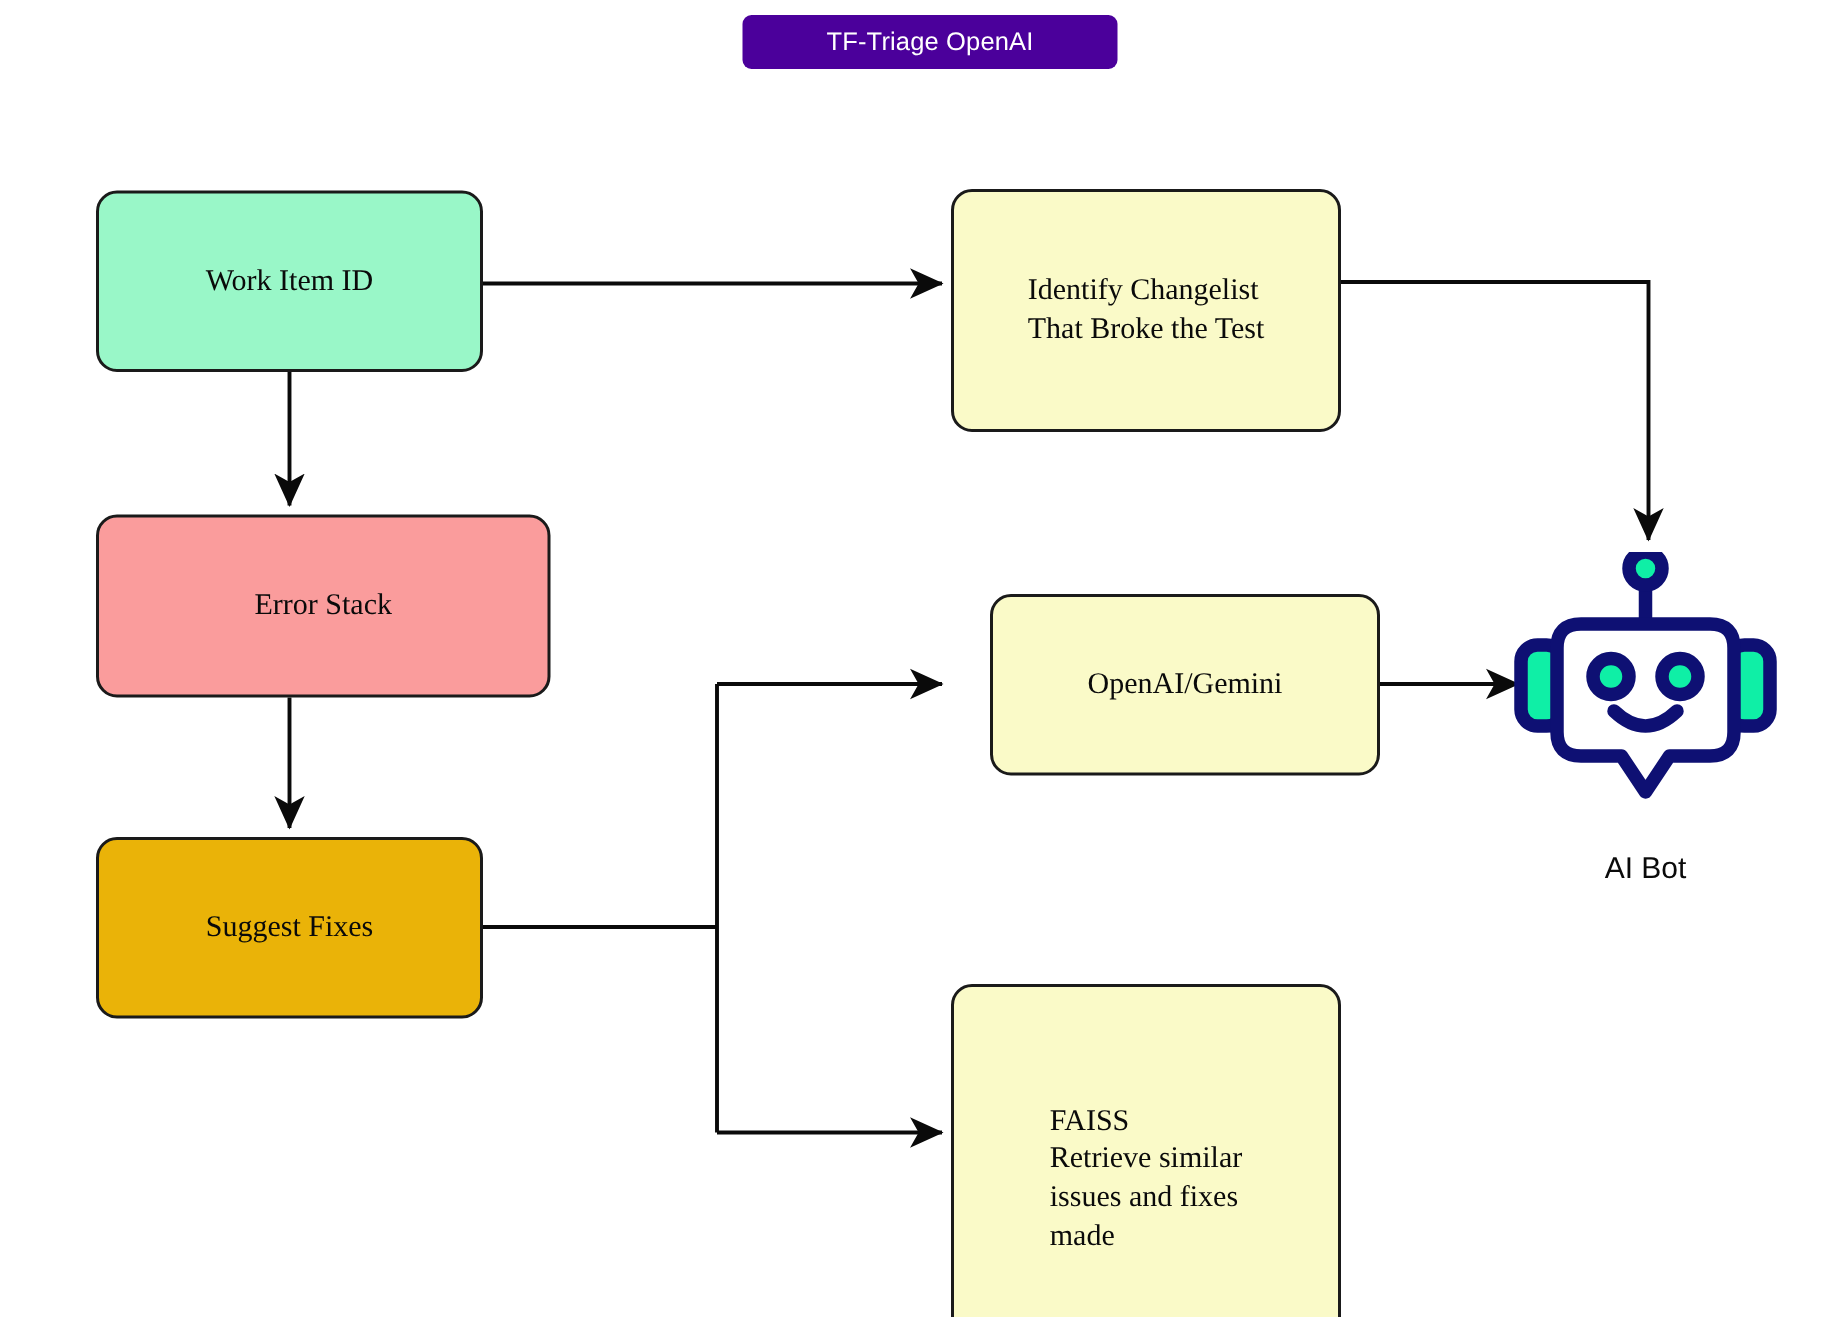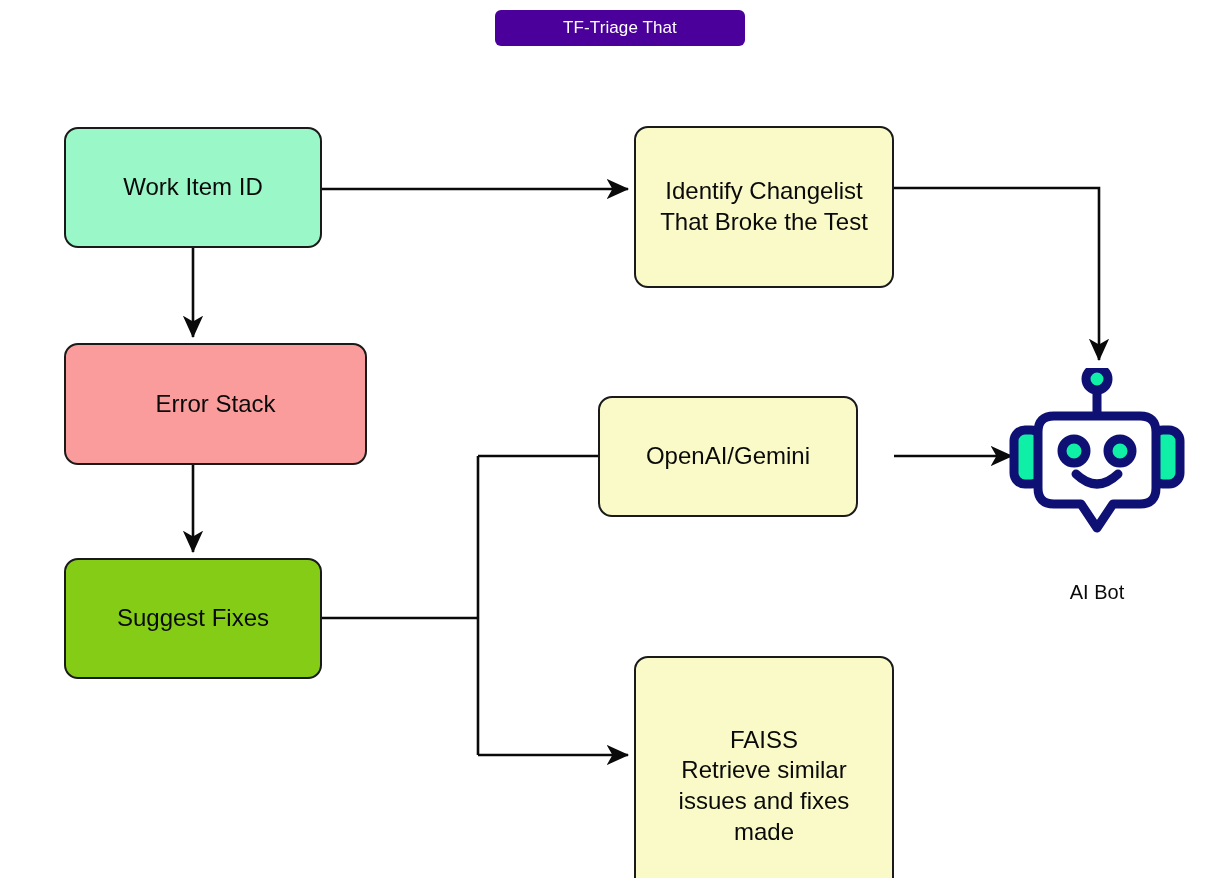--- a/index.html
+++ b/index.html
@@ -37,47 +37,47 @@
     white-space: nowrap;
   }
   .node {
     position: absolute;
     box-sizing: border-box;
     border: 2px solid #1a1a1a;
     border-radius: 14px;
     display: flex;
     align-items: center;
     justify-content: center;
-    text-align: center;
+    text-align: left;
     color: #0a0a0a;
-    font-size: 24px;
-    font-family: Liberation Sans, sans-serif;
+    font-size: 20px;
+    font-family: Liberation Serif, serif;
     line-height: 1.28;
     white-space: pre-line;
     padding: 4px 10px;
   }
   #node-work-item   { left: 64px;  top: 127px; width: 258px; height: 121px; }
   #node-error-stack { left: 64px;  top: 343px; width: 303px; height: 122px; }
   #node-suggest     { left: 64px;  top: 558px; width: 258px; height: 121px; }
   #node-identify    { left: 634px; top: 110px; width: 260px; height: 162px; }
-  #node-openai      { left: 598px; top: 396px; width: 260px; height: 121px; }
+  #node-openai      { left: 660px; top: 396px; width: 260px; height: 121px; }
   #node-faiss       { left: 634px; top: 656px; width: 260px; height: 260px; }
 
   .bot-wrap {
     position: absolute;
     left: 1008px;
     top: 368px;
     width: 178px;
     height: 200px;
   }
   .bot-svg { display: block; }
   .bot-label {
     position: absolute;
     left: 1008px;
-    top: 581px;
+    top: 568px;
     width: 178px;
     text-align: center;
     font-size: 20px;
     color: #0a0a0a;
     font-family: "Liberation Sans", sans-serif;
   }
 </style>
 </head>
 <body style="background: rgb(255, 255, 255);">
 
@@ -104,32 +104,32 @@
 
     <path d="M478,456 L628,456" marker-end="url(#arrowhead)"></path>
 
     <path d="M478,755 L628,755" marker-end="url(#arrowhead)"></path>
 
     <path d="M894,456 L1012,456" marker-end="url(#arrowhead)"></path>
   </g>
 </svg>
 
 <div class="title-badge" style="background: rgb(75, 0, 155); color: rgb(255, 255, 255);">
-  <span>TF-Triage That</span>
+  <span>TF-Triage OpenAI</span>
 </div>
 
 <div class="node" id="node-work-item" style="background: rgb(153, 247, 200);">
   <span>Work Item ID</span>
 </div>
 
 <div class="node" id="node-error-stack" style="background: rgb(250, 156, 156);">
   <span>Error Stack</span>
 </div>
 
-<div class="node" id="node-suggest" style="background: #84cc16;">
+<div class="node" id="node-suggest" style="background: #eab308;">
   <span>Suggest Fixes</span>
 </div>
 
 <div class="node" id="node-identify" style="background: rgb(250, 250, 200); margin-top: 16px;">
   <span>Identify Changelist
 That Broke the Test</span>
 </div>
 
 <div class="node" id="node-openai" style="background: rgb(250, 250, 200);">
   <span>OpenAI/Gemini</span>

